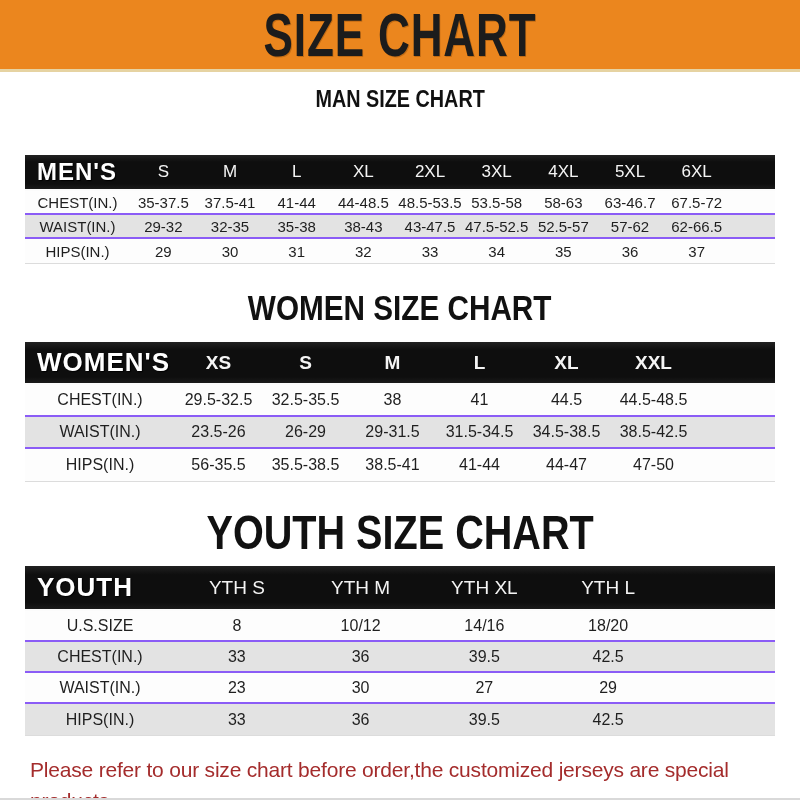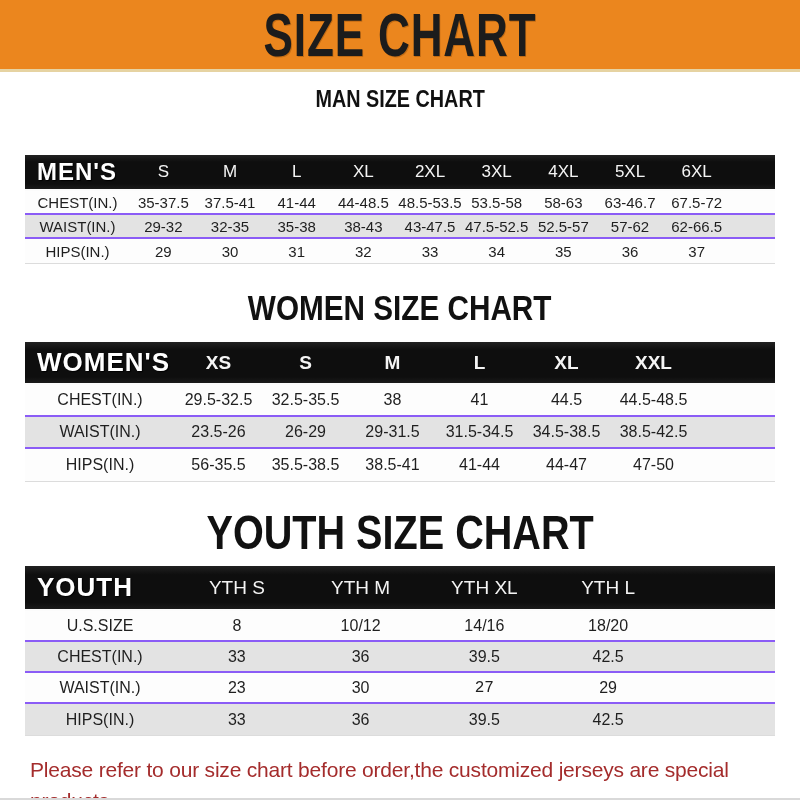--- a/index.html
+++ b/index.html
@@ -242,21 +242,21 @@
         <div class="row-label" style="width: 20%;">CHEST(IN.)</div>
         <div class="cell" style="width: 16.5%;">33</div>
         <div class="cell" style="width: 16.5%;">36</div>
         <div class="cell" style="width: 16.5%;">39.5</div>
         <div class="cell" style="width: 16.5%;">42.5</div>
       </div>
       <div class="trow">
         <div class="row-label" style="width: 20%;">WAIST(IN.)</div>
         <div class="cell" style="width: 16.5%;">23</div>
         <div class="cell" style="width: 16.5%;">30</div>
-        <div class="cell" style="width: 16.5%; font-family: Liberation Mono, monospace;">27</div>
+        <div class="cell" style="width: 16.5%;">27</div>
         <div class="cell" style="width: 16.5%;">29</div>
       </div>
       <div class="trow">
         <div class="row-label" style="width: 20%;">HIPS(IN.)</div>
         <div class="cell" style="width: 16.5%;">33</div>
         <div class="cell" style="width: 16.5%;">36</div>
         <div class="cell" style="width: 16.5%;">39.5</div>
         <div class="cell" style="width: 16.5%;">42.5</div>
       </div>
     </div>

